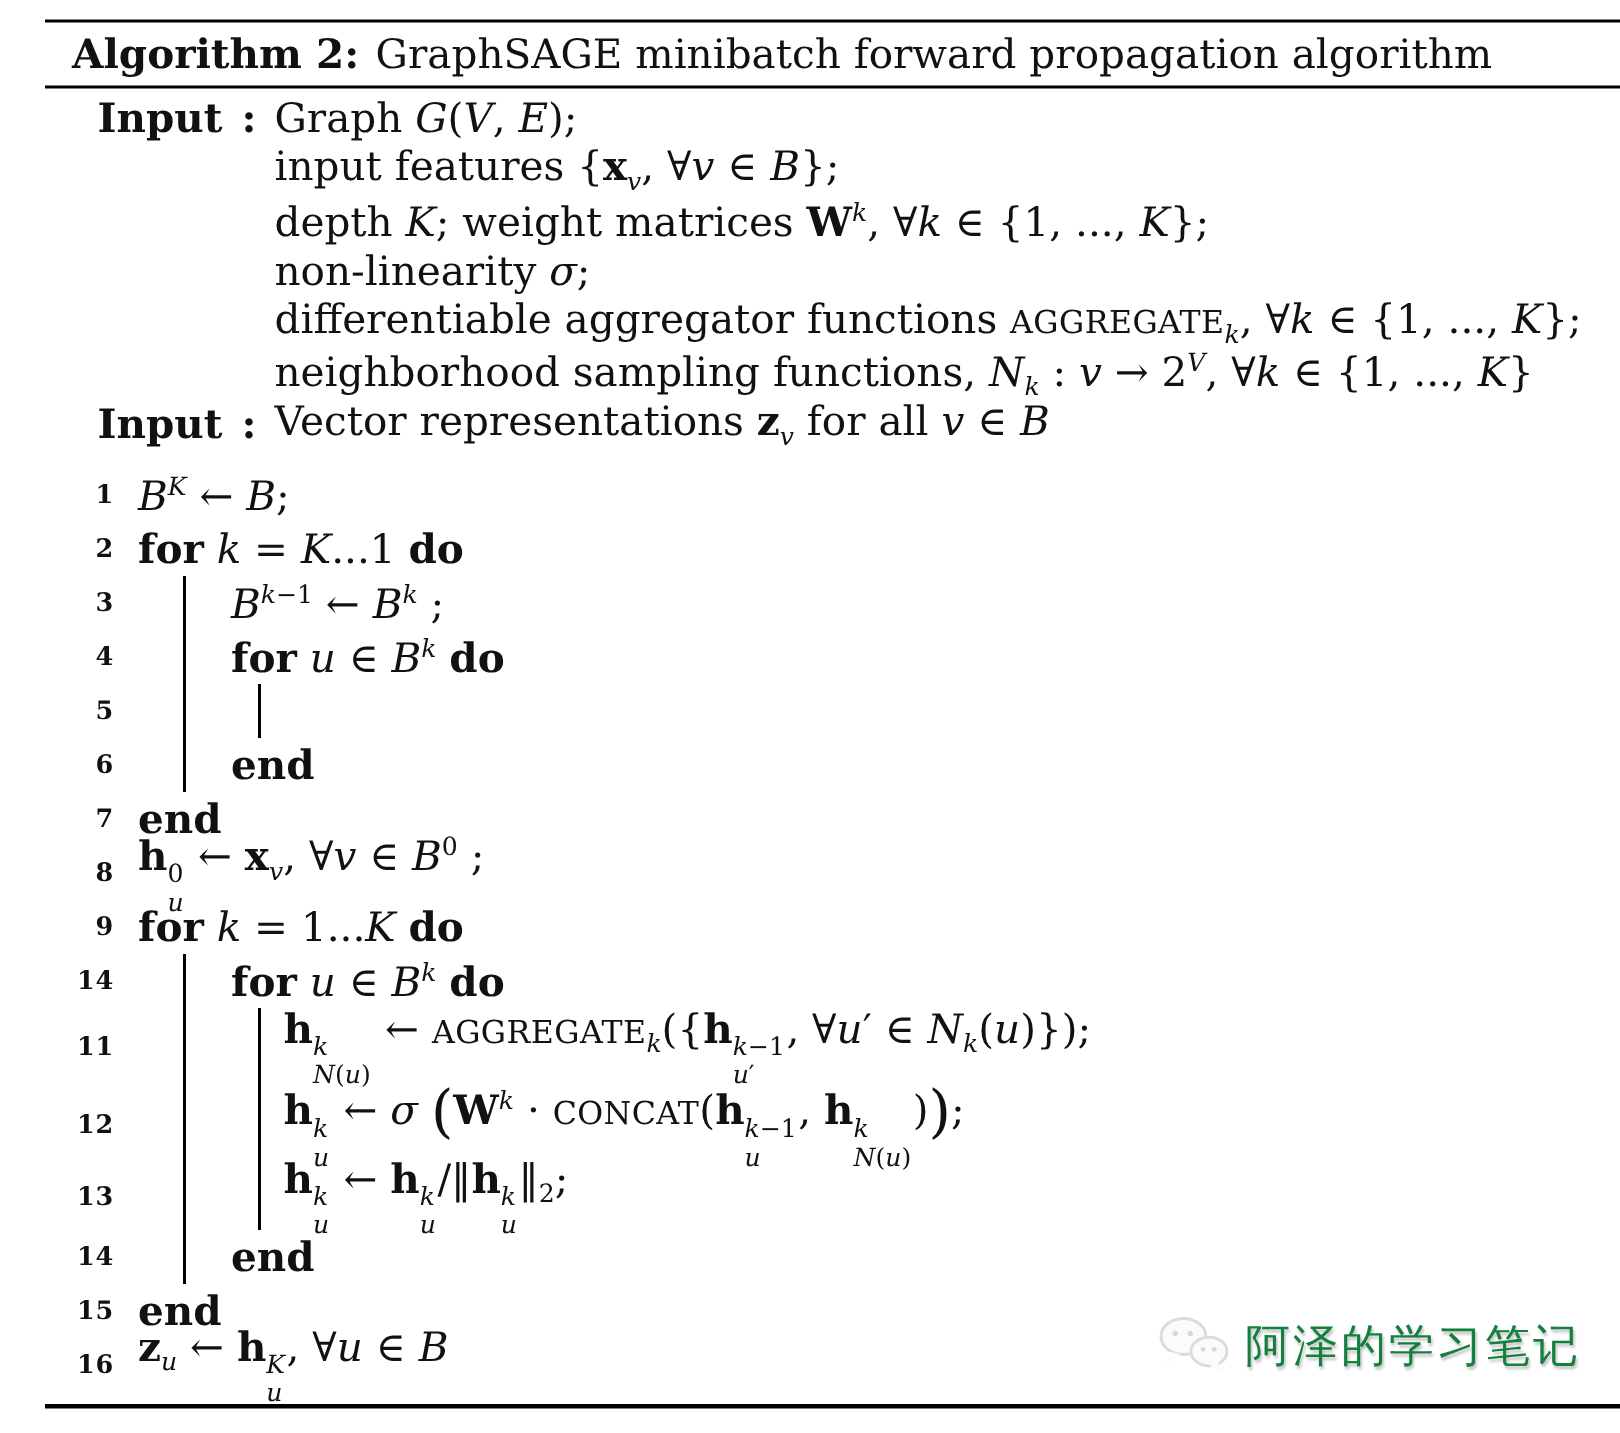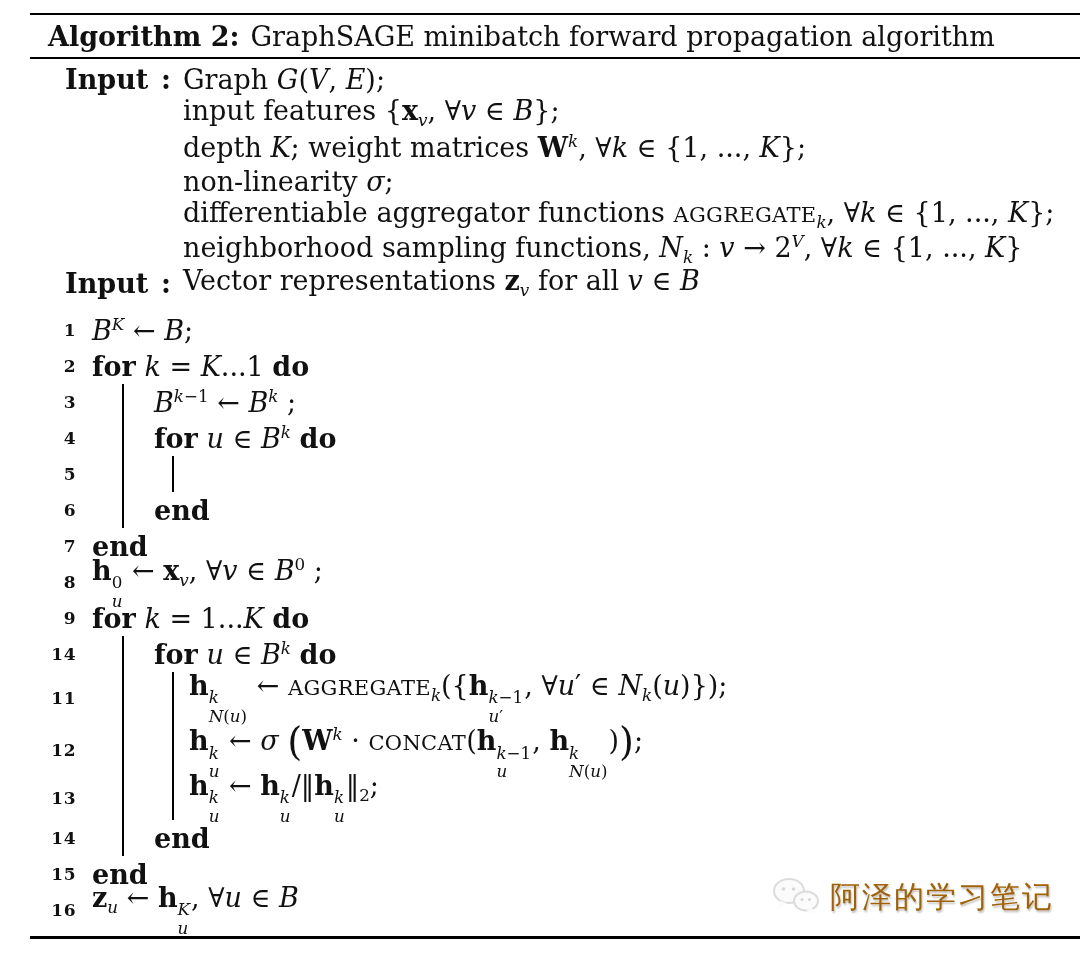--- a/index.html
+++ b/index.html
@@ -51,21 +51,21 @@
     display: inline-flex; flex-direction: column; justify-content: center;
     font-size: 0.62em; line-height: 1.12; vertical-align: -0.5em;
     text-align: left; margin-right: 1px;
   }
   .ss > span { display: block; }
   .big { font-size: 1.42em; vertical-align: -0.12em; }
 
   .watermark {
     position: absolute; top: 876px; right: 26px;
     display: flex; align-items: center; gap: 9px;
-    color: #a16207; text-shadow: 1px 2px 2px #bdbdbd;
+    color: #15803d; text-shadow: 1px 2px 2px #bdbdbd;
     font-size: 30px; letter-spacing: 2px;
     font-family: "DejaVu Sans", "Liberation Sans", sans-serif;
   }
   .wicon { flex: none; }
 </style>
 </head>
 <body>
 
 <div class="algo">
   <div class="rule top"></div>

